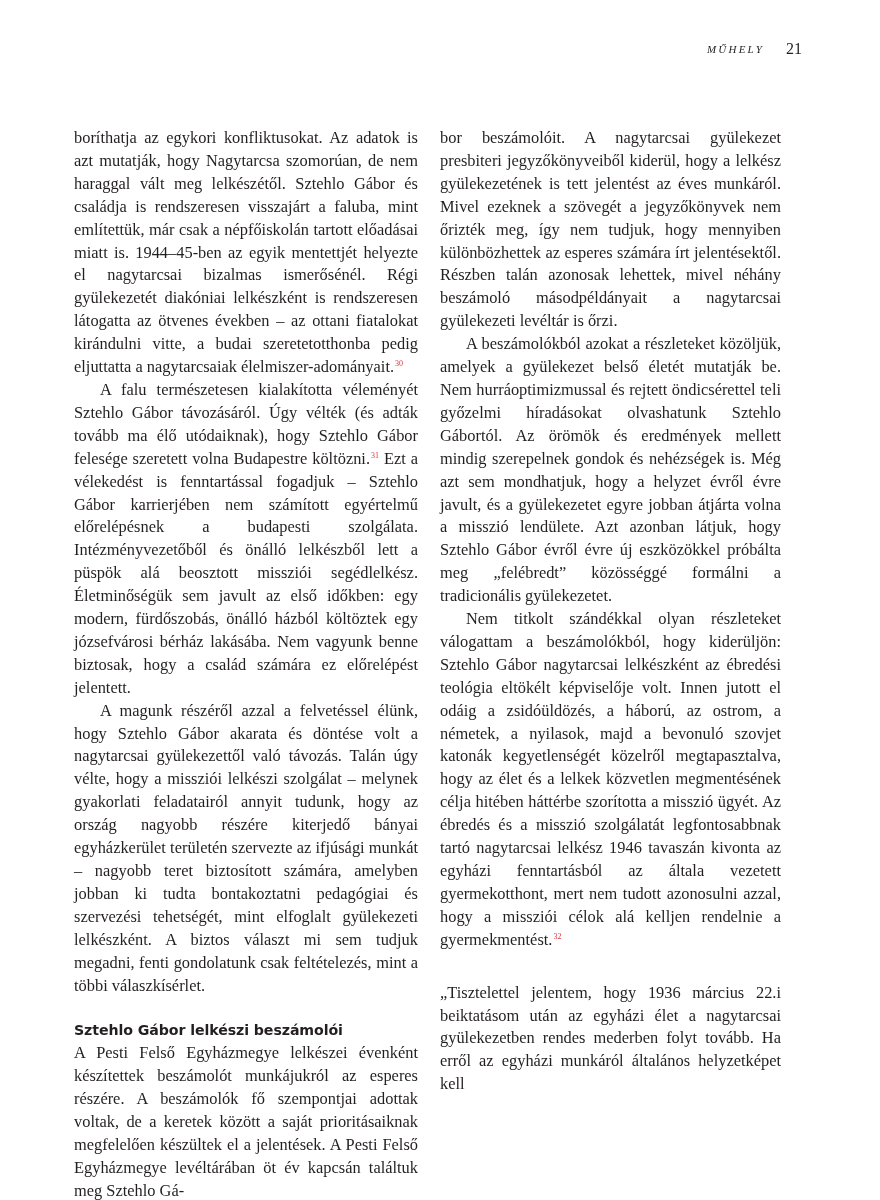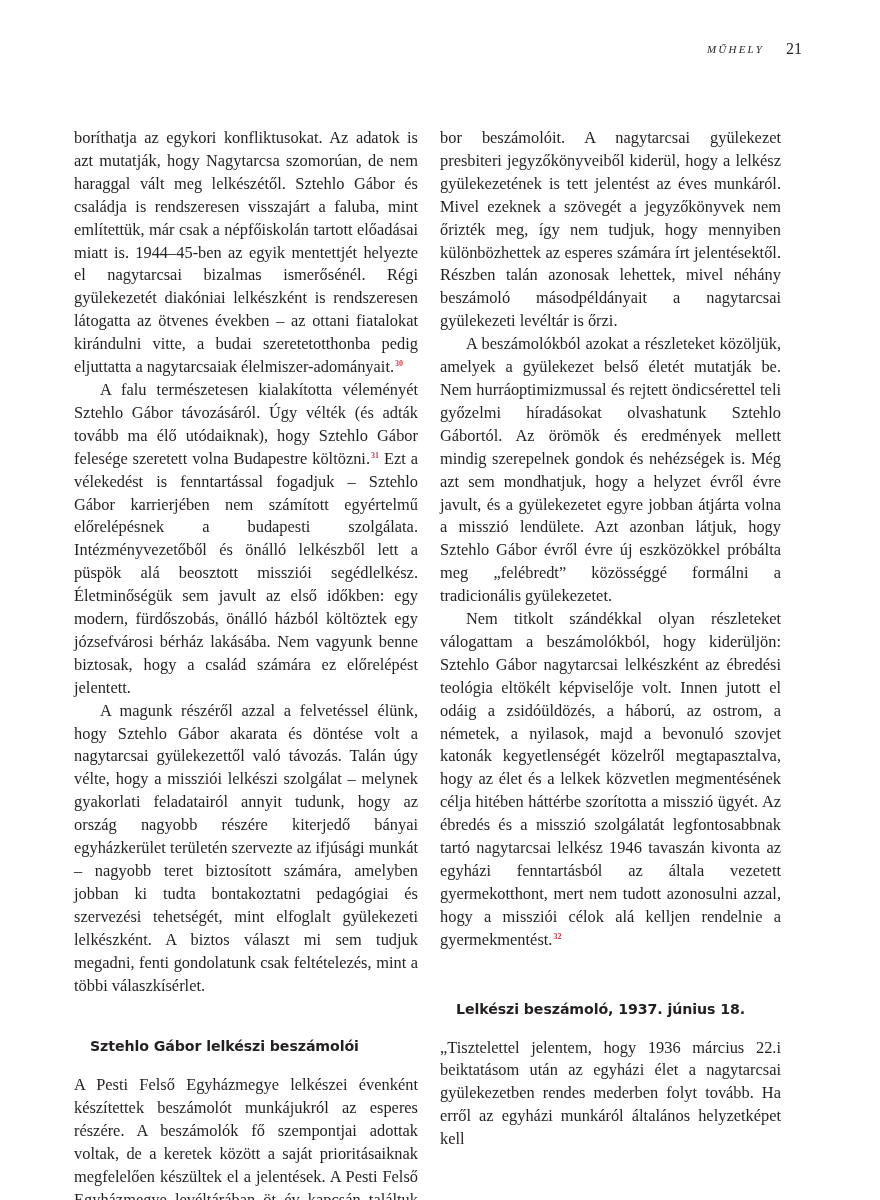--- a/index.html
+++ b/index.html
@@ -51,28 +51,27 @@
     }
     .column p.indent {
       text-indent: 26px;
     }
     .fn {
       color: #d63a3f;
       font-size: 8px;
       vertical-align: 6px;
       line-height: 0;
       margin-left: 1px;
-      font-weight: bold;
     }
     .subhead {
       font-family: "DejaVu Sans", "Liberation Sans", sans-serif;
       font-weight: bold;
       font-size: 14.2px;
       line-height: 22.9px;
-      margin: 16px;
+      margin: 0;
       text-align: left;
       letter-spacing: -0.1px;
     }
     .gap-sm { height: 22px; }
     .gap-lg { height: 30px; }
   </style>
 </head>
 <body>
 
 <header class="running-head">
@@ -87,15 +86,14 @@
   <div class="gap-sm"></div>
   <h2 class="subhead">Sztehlo Gábor lelkészi beszámolói</h2>
   <p><span>A Pesti Felső Egyházmegye lelkészei évenként készítettek beszámolót munkájukról az esperes részére. A beszámolók fő szempontjai adottak voltak, de a keretek között a saját prioritásaiknak megfelelően készültek el a jelentések. A Pesti Felső Egyházmegye levéltárában öt év kapcsán találtuk meg Sztehlo Gá-</span></p>
 </section>
 
 <section class="column col-right">
   <p><span>bor beszámolóit. A nagytarcsai gyülekezet presbiteri jegyzőkönyveiből kiderül, hogy a lelkész gyülekezetének is tett jelentést az éves munkáról. Mivel ezeknek a szövegét a jegyzőkönyvek nem őrizték meg, így nem tudjuk, hogy mennyiben különbözhettek az esperes számára írt jelentésektől. Részben talán azonosak lehettek, mivel néhány beszámoló másodpéldányait a nagytarcsai gyülekezeti levéltár is őrzi.</span></p>
   <p class="indent"><span>A beszámolókból azokat a részleteket közöljük, amelyek a gyülekezet belső életét mutatják be. Nem hurráoptimizmussal és rejtett öndicsérettel teli győzelmi híradásokat olvashatunk Sztehlo Gábortól. Az örömök és eredmények mellett mindig szerepelnek gondok és nehézségek is. Még azt sem mondhatjuk, hogy a helyzet évről évre javult, és a gyülekezetet egyre jobban átjárta volna a misszió lendülete. Azt azonban látjuk, hogy Sztehlo Gábor évről évre új eszközökkel próbálta meg „felébredt” közösséggé formálni a tradicionális gyülekezetet.</span></p>
   <p class="indent"><span>Nem titkolt szándékkal olyan részleteket válogattam a beszámolókból, hogy kiderüljön: Sztehlo Gábor nagytarcsai lelkészként az ébredési teológia eltökélt képviselője volt. Innen jutott el odáig a zsidóüldözés, a háború, az ostrom, a németek, a nyilasok, majd a bevonuló szovjet katonák kegyetlenségét közelről megtapasztalva, hogy az élet és a lelkek közvetlen megmentésének célja hitében háttérbe szorította a misszió ügyét. Az ébredés és a misszió szolgálatát legfontosabbnak tartó nagytarcsai lelkész 1946 tavaszán kivonta az egyházi fenntartásból az általa vezetett gyermekotthont, mert nem tudott azonosulni azzal, hogy a missziói célok alá kelljen rendelnie a gyermekmentést.</span><sup class="fn" style="color: rgb(214, 58, 63);">32</sup></p>
   <div class="gap-lg"></div>
-  <h2 class="subhead">Lelkészi beszámoló, 1937. június 18.</h2>
   <p><span>„Tisztelettel jelentem, hogy 1936 március 22.i beiktatásom után az egyházi élet a nagytarcsai gyülekezetben rendes mederben folyt tovább. Ha erről az egyházi munkáról általános helyzetképet kell</span></p>
 </section>
 
 </body></html>

